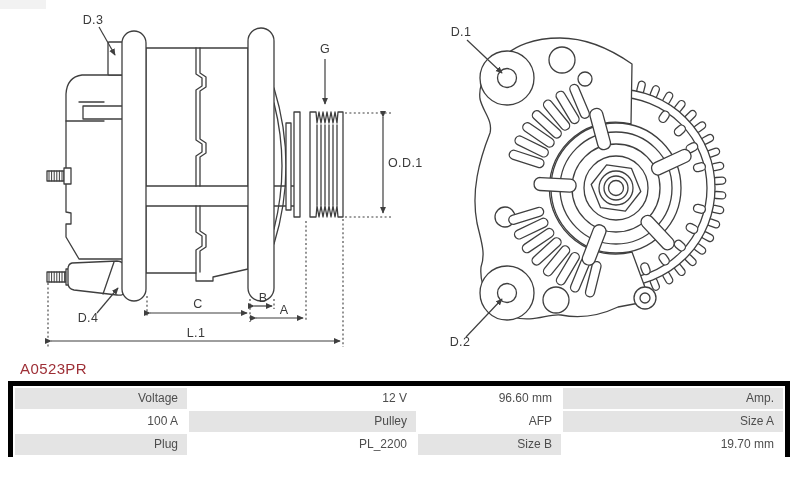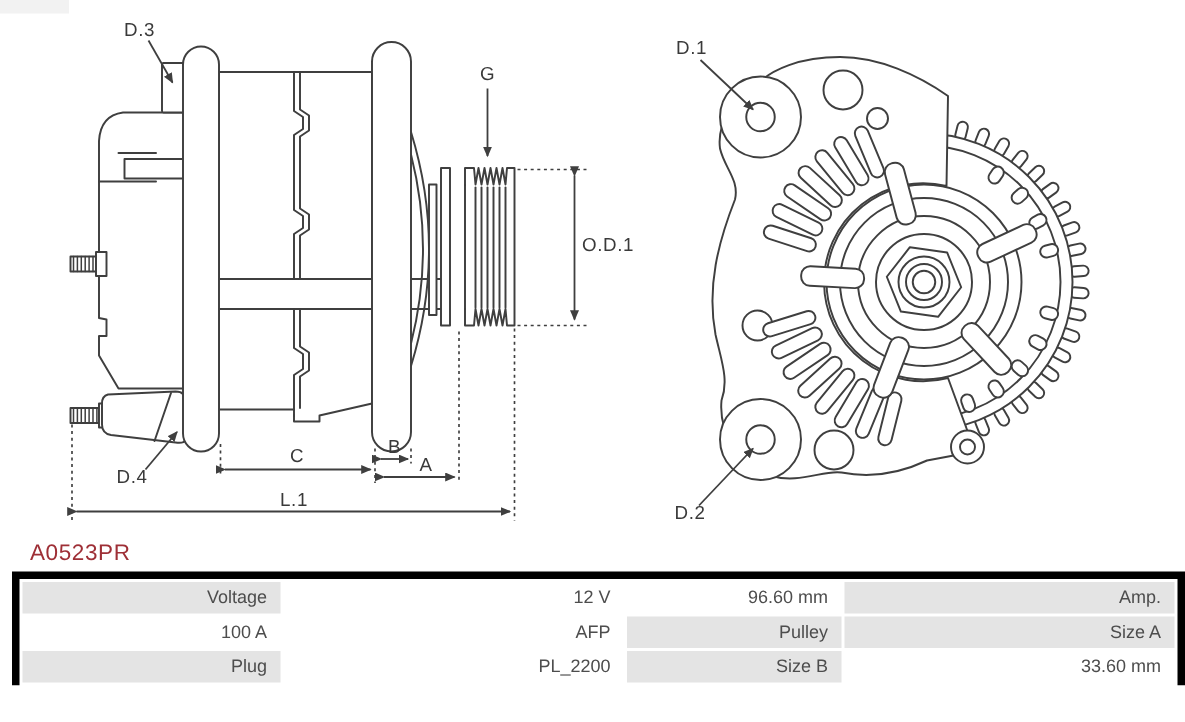--- a/index.html
+++ b/index.html
@@ -226,25 +226,25 @@
 
   <div class="part-number">A0523PR</div>
 
   <div class="spec-table">
     <div class="cell lab">Voltage</div>
     <div class="cell">12 V</div>
     <div class="cell">96.60 mm</div>
 
     <div class="cell lab">Amp.</div>
     <div class="cell">100  A</div>
+    <div class="cell lab">Pulley</div>
     <div class="cell">AFP</div>
-    <div class="cell lab">Pulley</div>
 
     <div class="cell lab">Size A</div>
     <div class="cell lab">Plug</div>
     <div class="cell">PL_2200</div>
 
     <div class="cell lab">Size B</div>
-    <div class="cell">33.60 mm</div>
+    <div class="cell">19.70 mm</div>
     <div class="cell lab"></div>
     <div class="cell"></div>
   </div>
 </div>
 
 </body></html>

